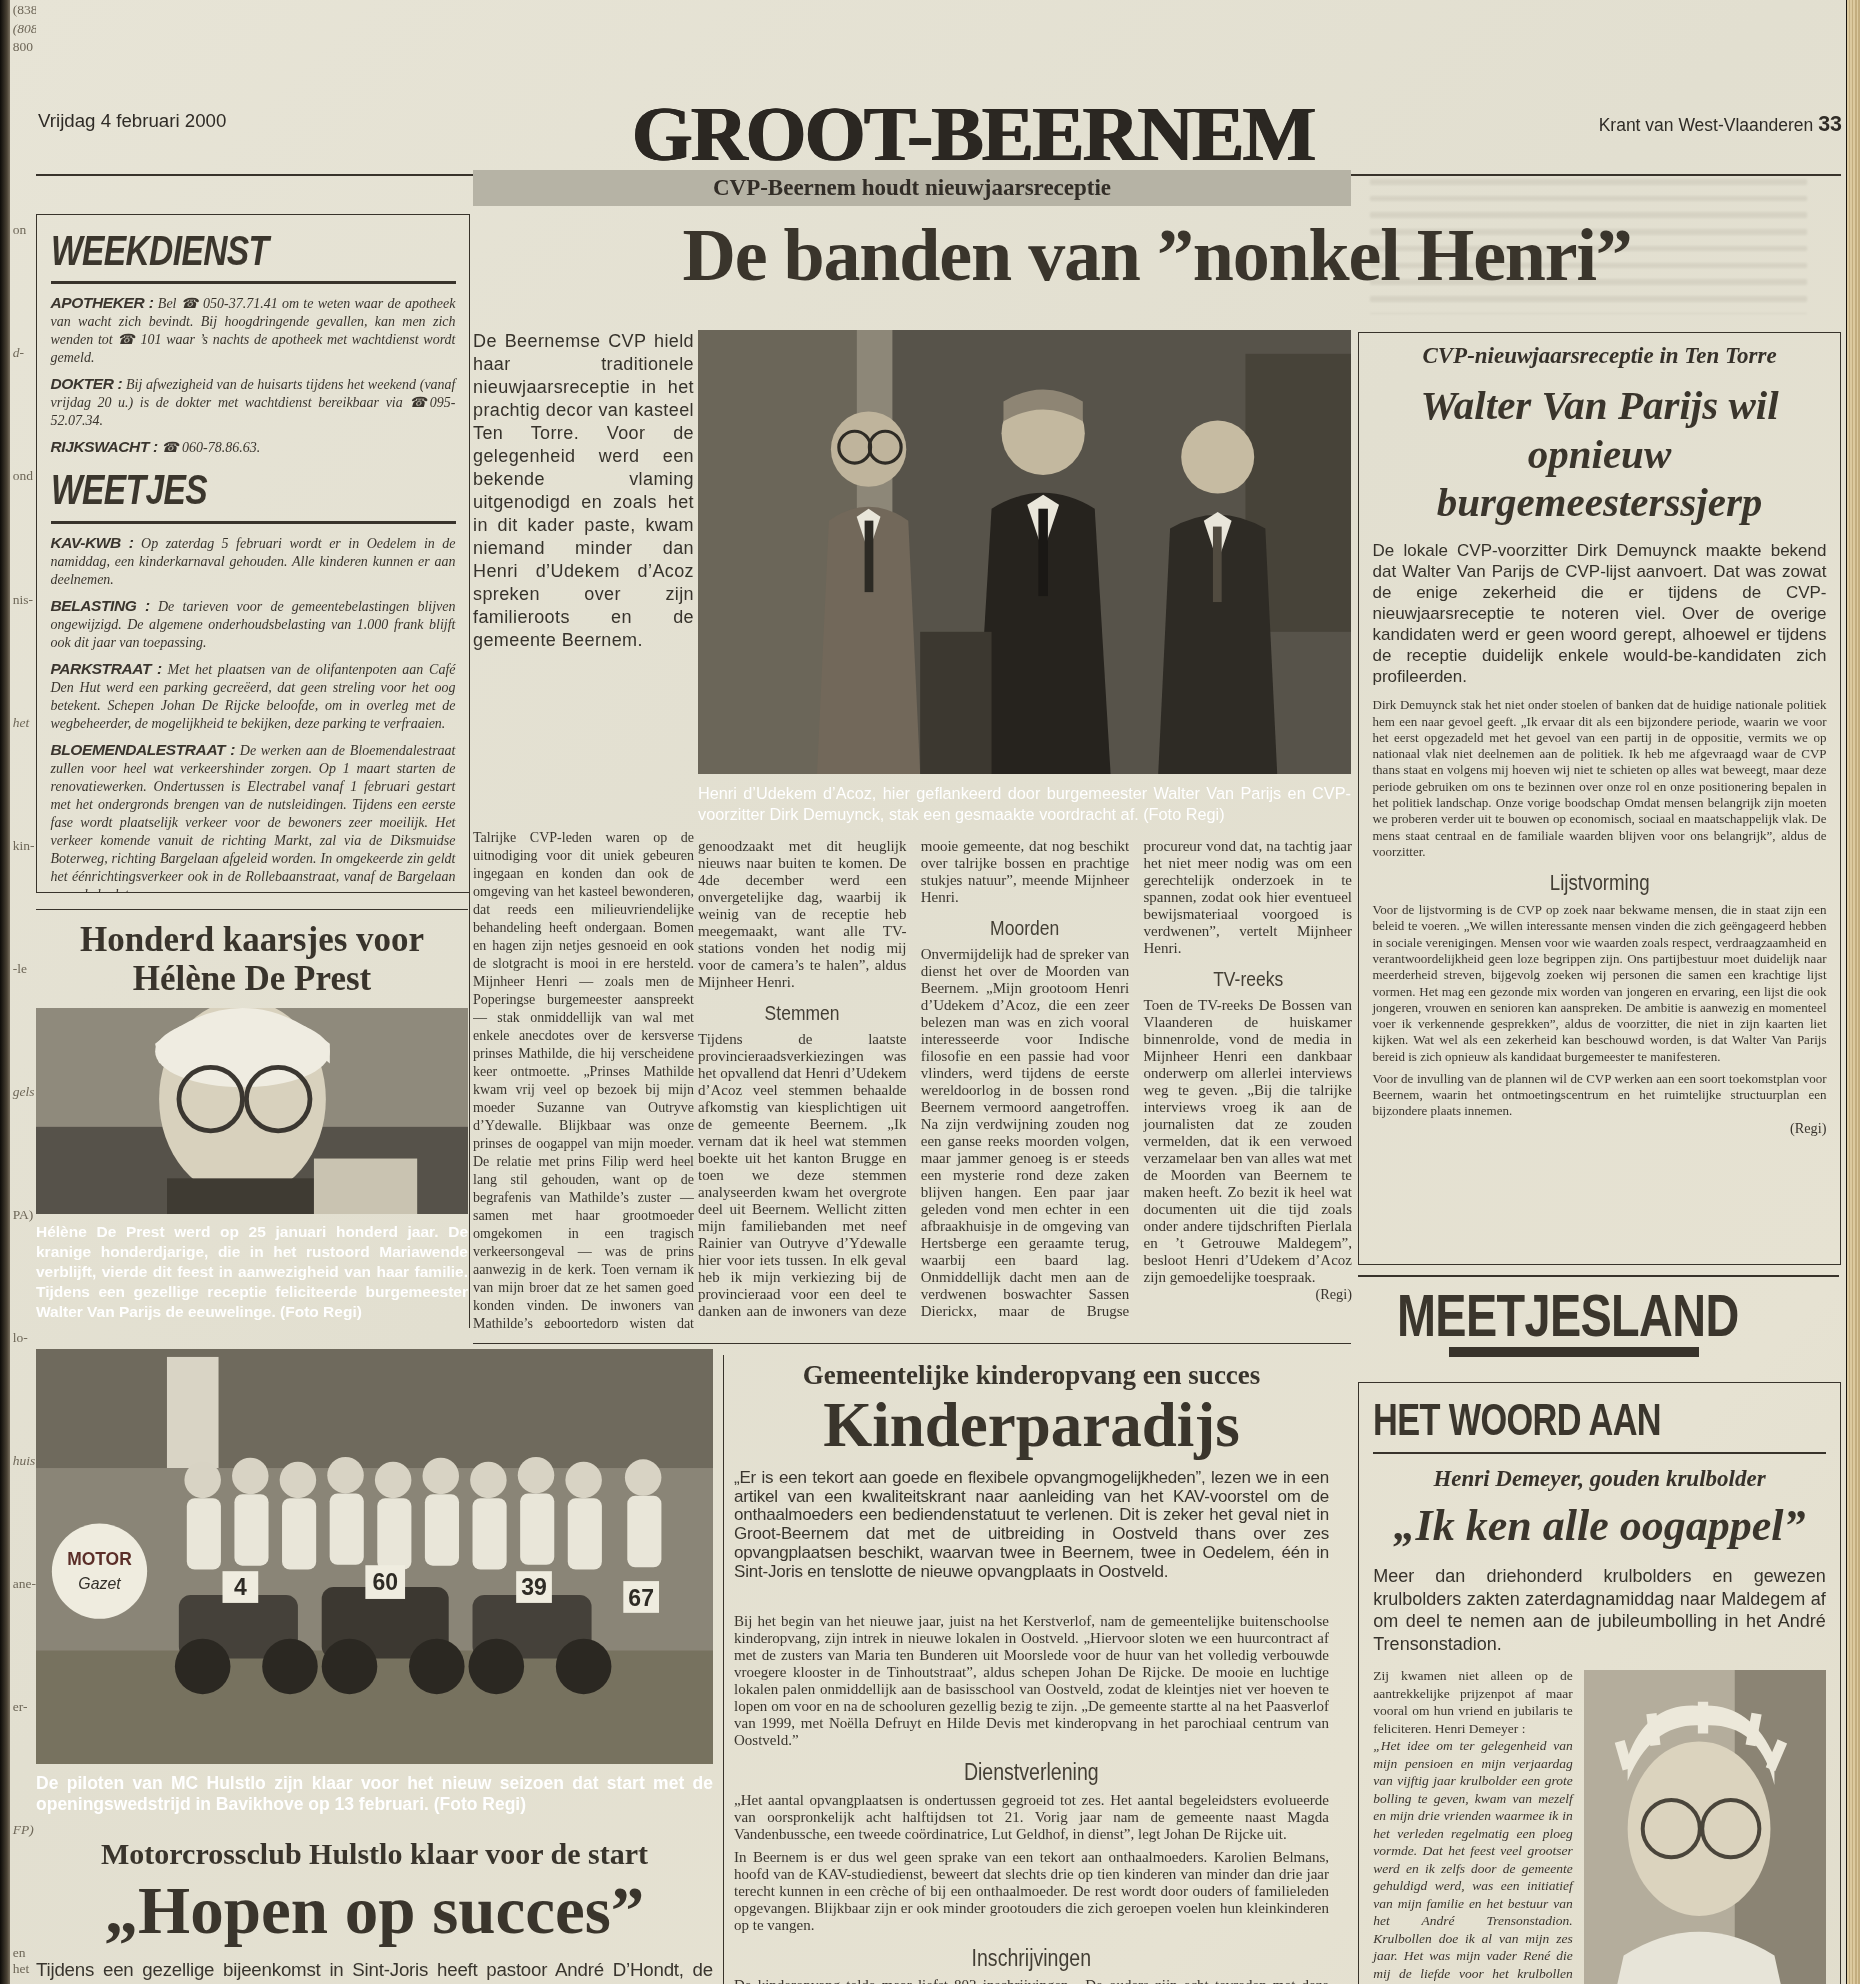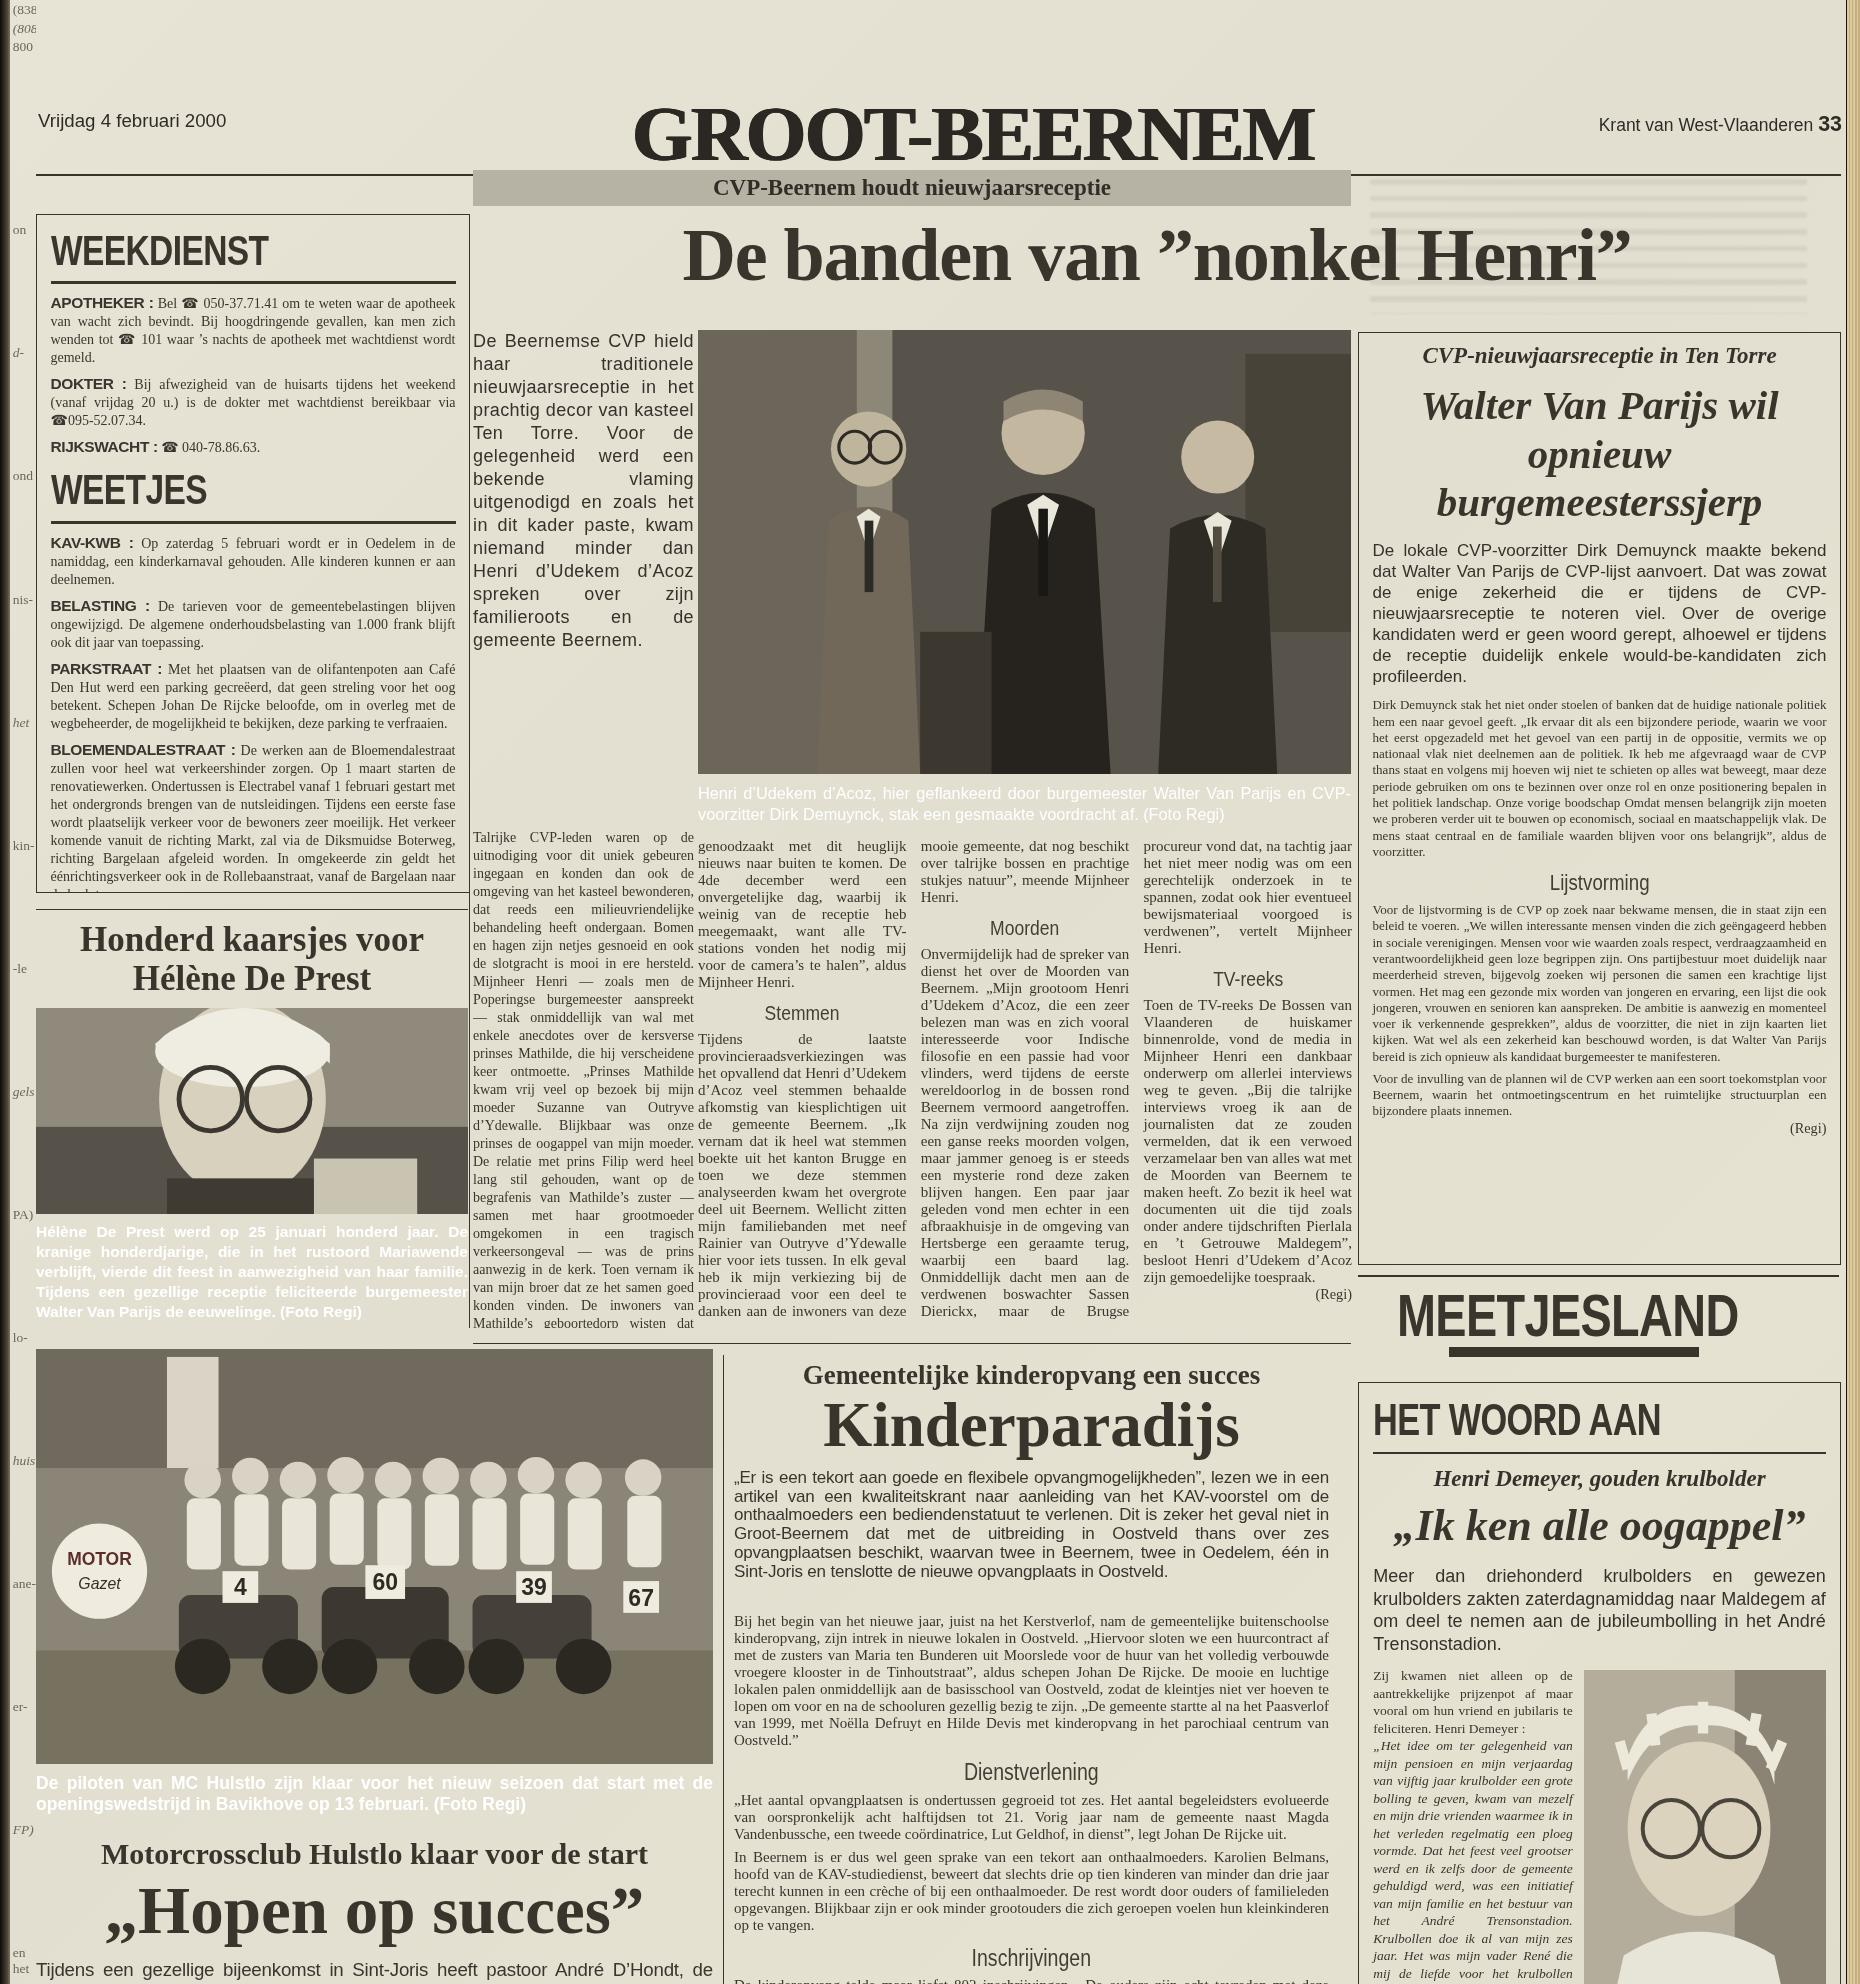--- a/index.html
+++ b/index.html
@@ -61,27 +61,27 @@
     </div>
 
   <div class="abs sans" style="left:38px;top:110px;font-size:18.7px;color:#2f2b26;">Vrijdag 4 februari 2000</div>
   <div class="abs" style="left:556px;top:95px;width:834px;text-align:center;font-weight:bold;font-size:78px;line-height:1;color:#2b2722;letter-spacing:-1.6px;text-shadow:1.2px 0 0 #2b2722,-0.4px 0 0 #2b2722;">GROOT-BEERNEM</div>
   <div class="abs sans" style="left:1540px;top:112px;width:302px;text-align:right;font-size:17.5px;color:#2f2b26;">
     <span>Krant van West-Vlaanderen</span>
     <b style="font-size:21.4px;">33</b>
   </div>
   <div class="rule" style="left:36px;top:174px;width:1805px;height:2px;"></div>
 
-  <div class="abs boxed" style="left:36px;top:214px;width:432px;height:677px;overflow:hidden;padding:0;">
+  <div class="abs boxed" style="left:36px;top:214px;width:432px;height:677px;overflow:hidden;padding:0;font-style:italic;">
     <div style="padding:11px 13.5px;">
       <div class="banner" style="font-size:43px;">WEEKDIENST</div>
       <div style="height:2.8px;background:#38332b;margin:6.4px 0 10.3px 0;"></div>
       <div class="entry just"><span class="label">APOTHEKER :</span> <span>Bel ☎ 050-37.71.41 om te weten waar de apotheek van wacht zich bevindt. Bij hoogdringende gevallen, kan men zich wenden tot ☎ 101 waar ’s nachts de apotheek met wachtdienst wordt gemeld.</span></div>
       <div class="entry just"><span class="label">DOKTER :</span> <span>Bij afwezigheid van de huisarts tijdens het weekend (vanaf vrijdag 20 u.) is de dokter met wachtdienst bereikbaar via ☎095-52.07.34.</span></div>
-      <div class="entry"><span class="label">RIJKSWACHT :</span> <span>☎ 040-78.86.63.</span></div>
+      <div class="entry"><span class="label">RIJKSWACHT :</span> <span>☎ 060-78.86.63.</span></div>
       <div class="banner" style="font-size:43px;margin-top:4px;">WEETJES</div>
       <div style="height:2.8px;background:#38332b;margin:6.4px 0 10.3px 0;"></div>
       <div class="entry just"><span class="label">KAV-KWB :</span> <span>Op zaterdag 5 februari wordt er in Oedelem in de namiddag, een kinderkarnaval gehouden. Alle kinderen kunnen er aan deelnemen.</span></div>
       <div class="entry just"><span class="label">BELASTING :</span> <span>De tarieven voor de gemeentebelastingen blijven ongewijzigd. De algemene onderhoudsbelasting van 1.000 frank blijft ook dit jaar van toepassing.</span></div>
       <div class="entry just"><span class="label">PARKSTRAAT :</span> <span>Met het plaatsen van de olifantenpoten aan Café Den Hut werd een parking gecreëerd, dat geen streling voor het oog betekent. Schepen Johan De Rijcke beloofde, om in overleg met de wegbeheerder, de mogelijkheid te bekijken, deze parking te verfraaien.</span></div>
       <div class="entry just"><span class="label">BLOEMENDALESTRAAT :</span> <span>De werken aan de Bloemendalestraat zullen voor heel wat verkeershinder zorgen. Op 1 maart starten de renovatiewerken. Ondertussen is Electrabel vanaf 1 februari gestart met het ondergronds brengen van de nutsleidingen. Tijdens een eerste fase wordt plaatselijk verkeer voor de bewoners zeer moeilijk. Het verkeer komende vanuit de richting Markt, zal via de Diksmuidse Boterweg, richting Bargelaan afgeleid worden. In omgekeerde zin geldt het éénrichtingsverkeer ook in de Rollebaanstraat, vanaf de Bargelaan naar de kerk toe.</span></div>
 
     </div>
   </div>
 

